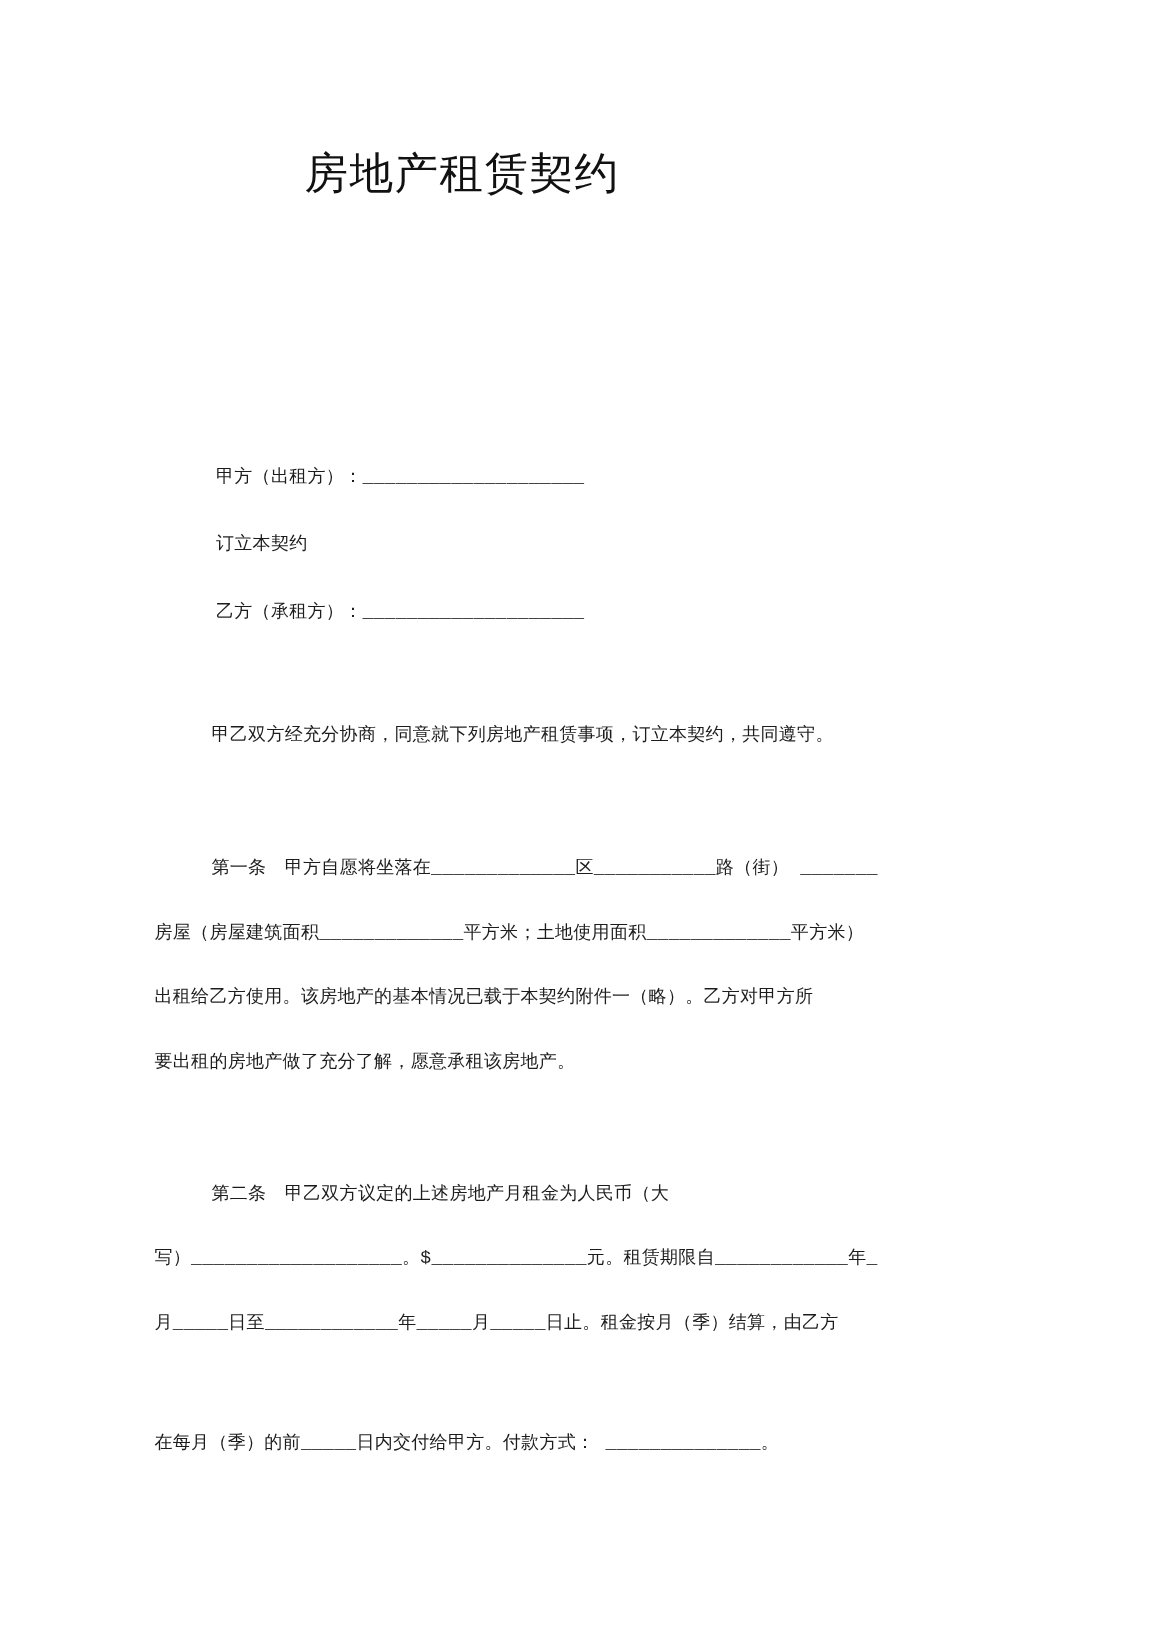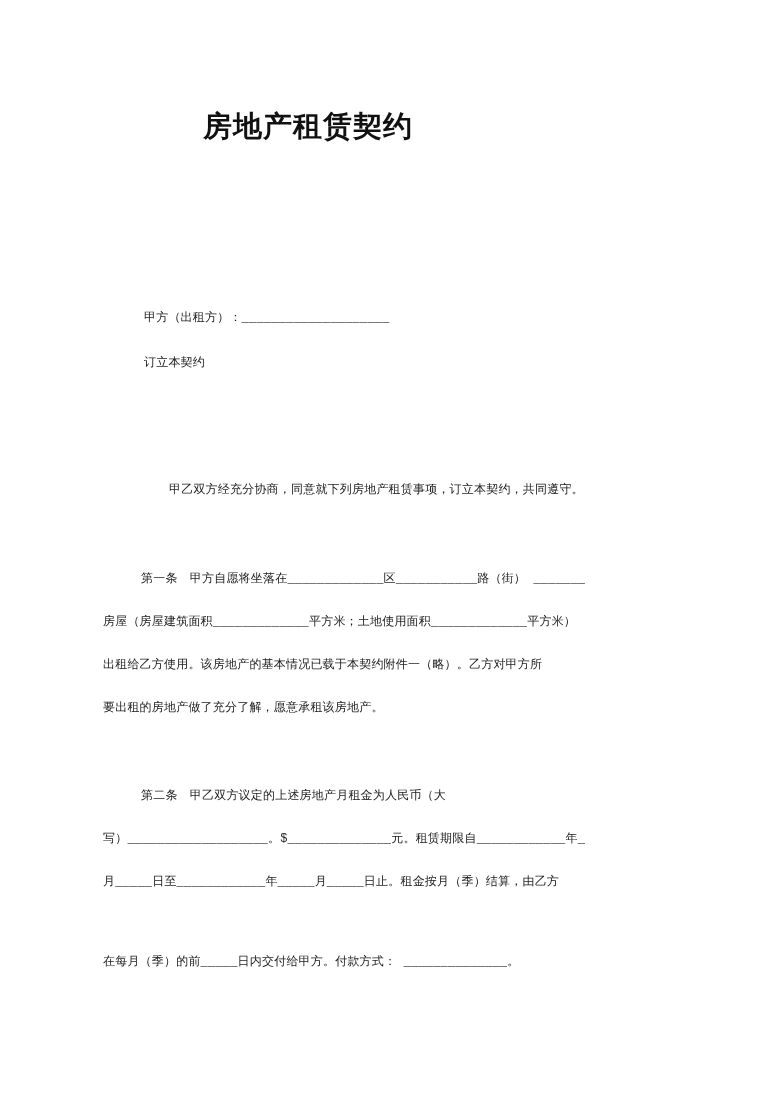--- a/index.html
+++ b/index.html
@@ -11,26 +11,26 @@
     position: relative;
     width: 774px;
     height: 1095px;
     background: #ffffff;
     overflow: hidden;
     font-family: "Liberation Serif", "DejaVu Serif", serif;
     color: #1c1c1c;
   }
   .doc-title {
     position: absolute;
-    top: 109px;
+    top: 99px;
     left: 0;
     width: 616px;
     text-align: center;
     font-family: "Liberation Sans", "DejaVu Sans", sans-serif;
-    font-weight: bold;
+    font-weight: normal;
     font-size: 29px;
     line-height: 34px;
     color: #111111;
     letter-spacing: 1px;
     white-space: nowrap;
   }
   .line {
     position: absolute;
     left: 103px;
     font-size: 12px;
@@ -50,22 +50,23 @@
 <body>
 
 <div id="page">
 
   <div class="doc-title">房地产租赁契约</div>
 
   <div class="line indent" style="top: 307px;">甲方（出租方）：____________________</div>
 
   <div class="line indent" style="top: 352px;">订立本契约</div>
 
+  <div class="line indent" style="top: 397px;">乙方（承租方）：____________________</div>
 
-  <div class="line indent2" style="top: 479px; margin-left: 28px;">甲乙双方经充分协商，同意就下列房地产租赁事项，订立本契约，共同遵守。</div>
+  <div class="line indent2" style="top: 479px;">甲乙双方经充分协商，同意就下列房地产租赁事项，订立本契约，共同遵守。</div>
 
   <div class="line indent2" style="top: 568px;">第一条　甲方自愿将坐落在_____________区___________路（街） _______</div>
 
   <div class="line" style="top: 654px;">出租给乙方使用。该房地产的基本情况已载于本契约附件一（略）。乙方对甲方所</div>
 
   <div class="line" style="top: 611px;">房屋（房屋建筑面积_____________平方米；土地使用面积_____________平方米）</div>
 
   <div class="line" style="top: 697px;">要出租的房地产做了充分了解，愿意承租该房地产。</div>
 
   <div class="line indent2" style="top: 785px;">第二条　甲乙双方议定的上述房地产月租金为人民币（大</div>

